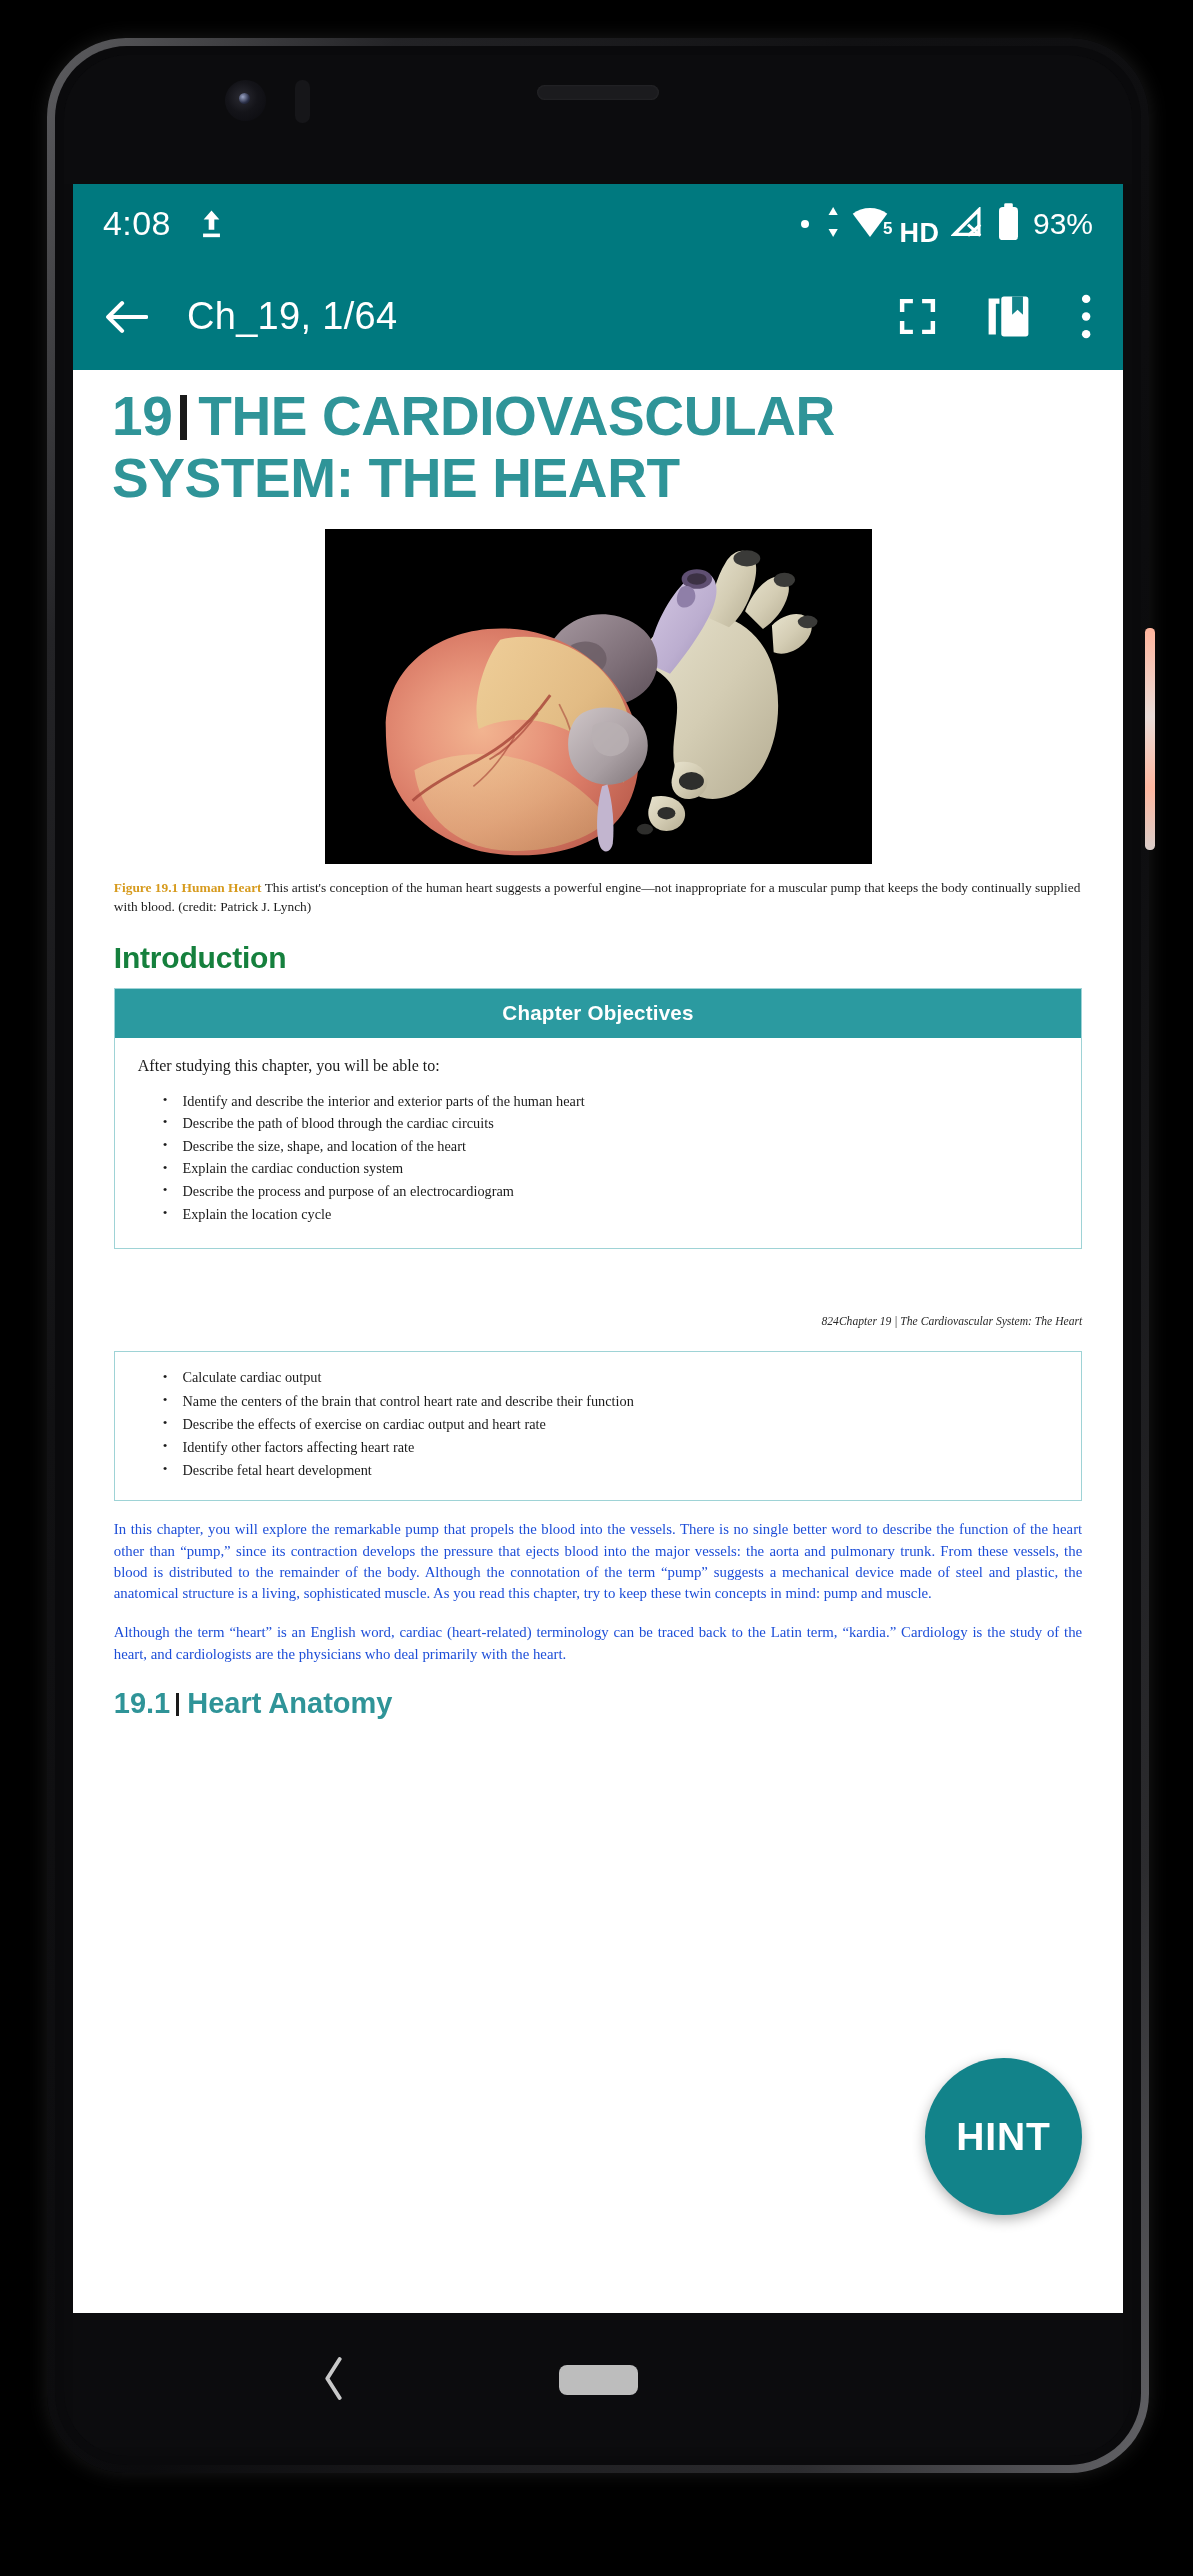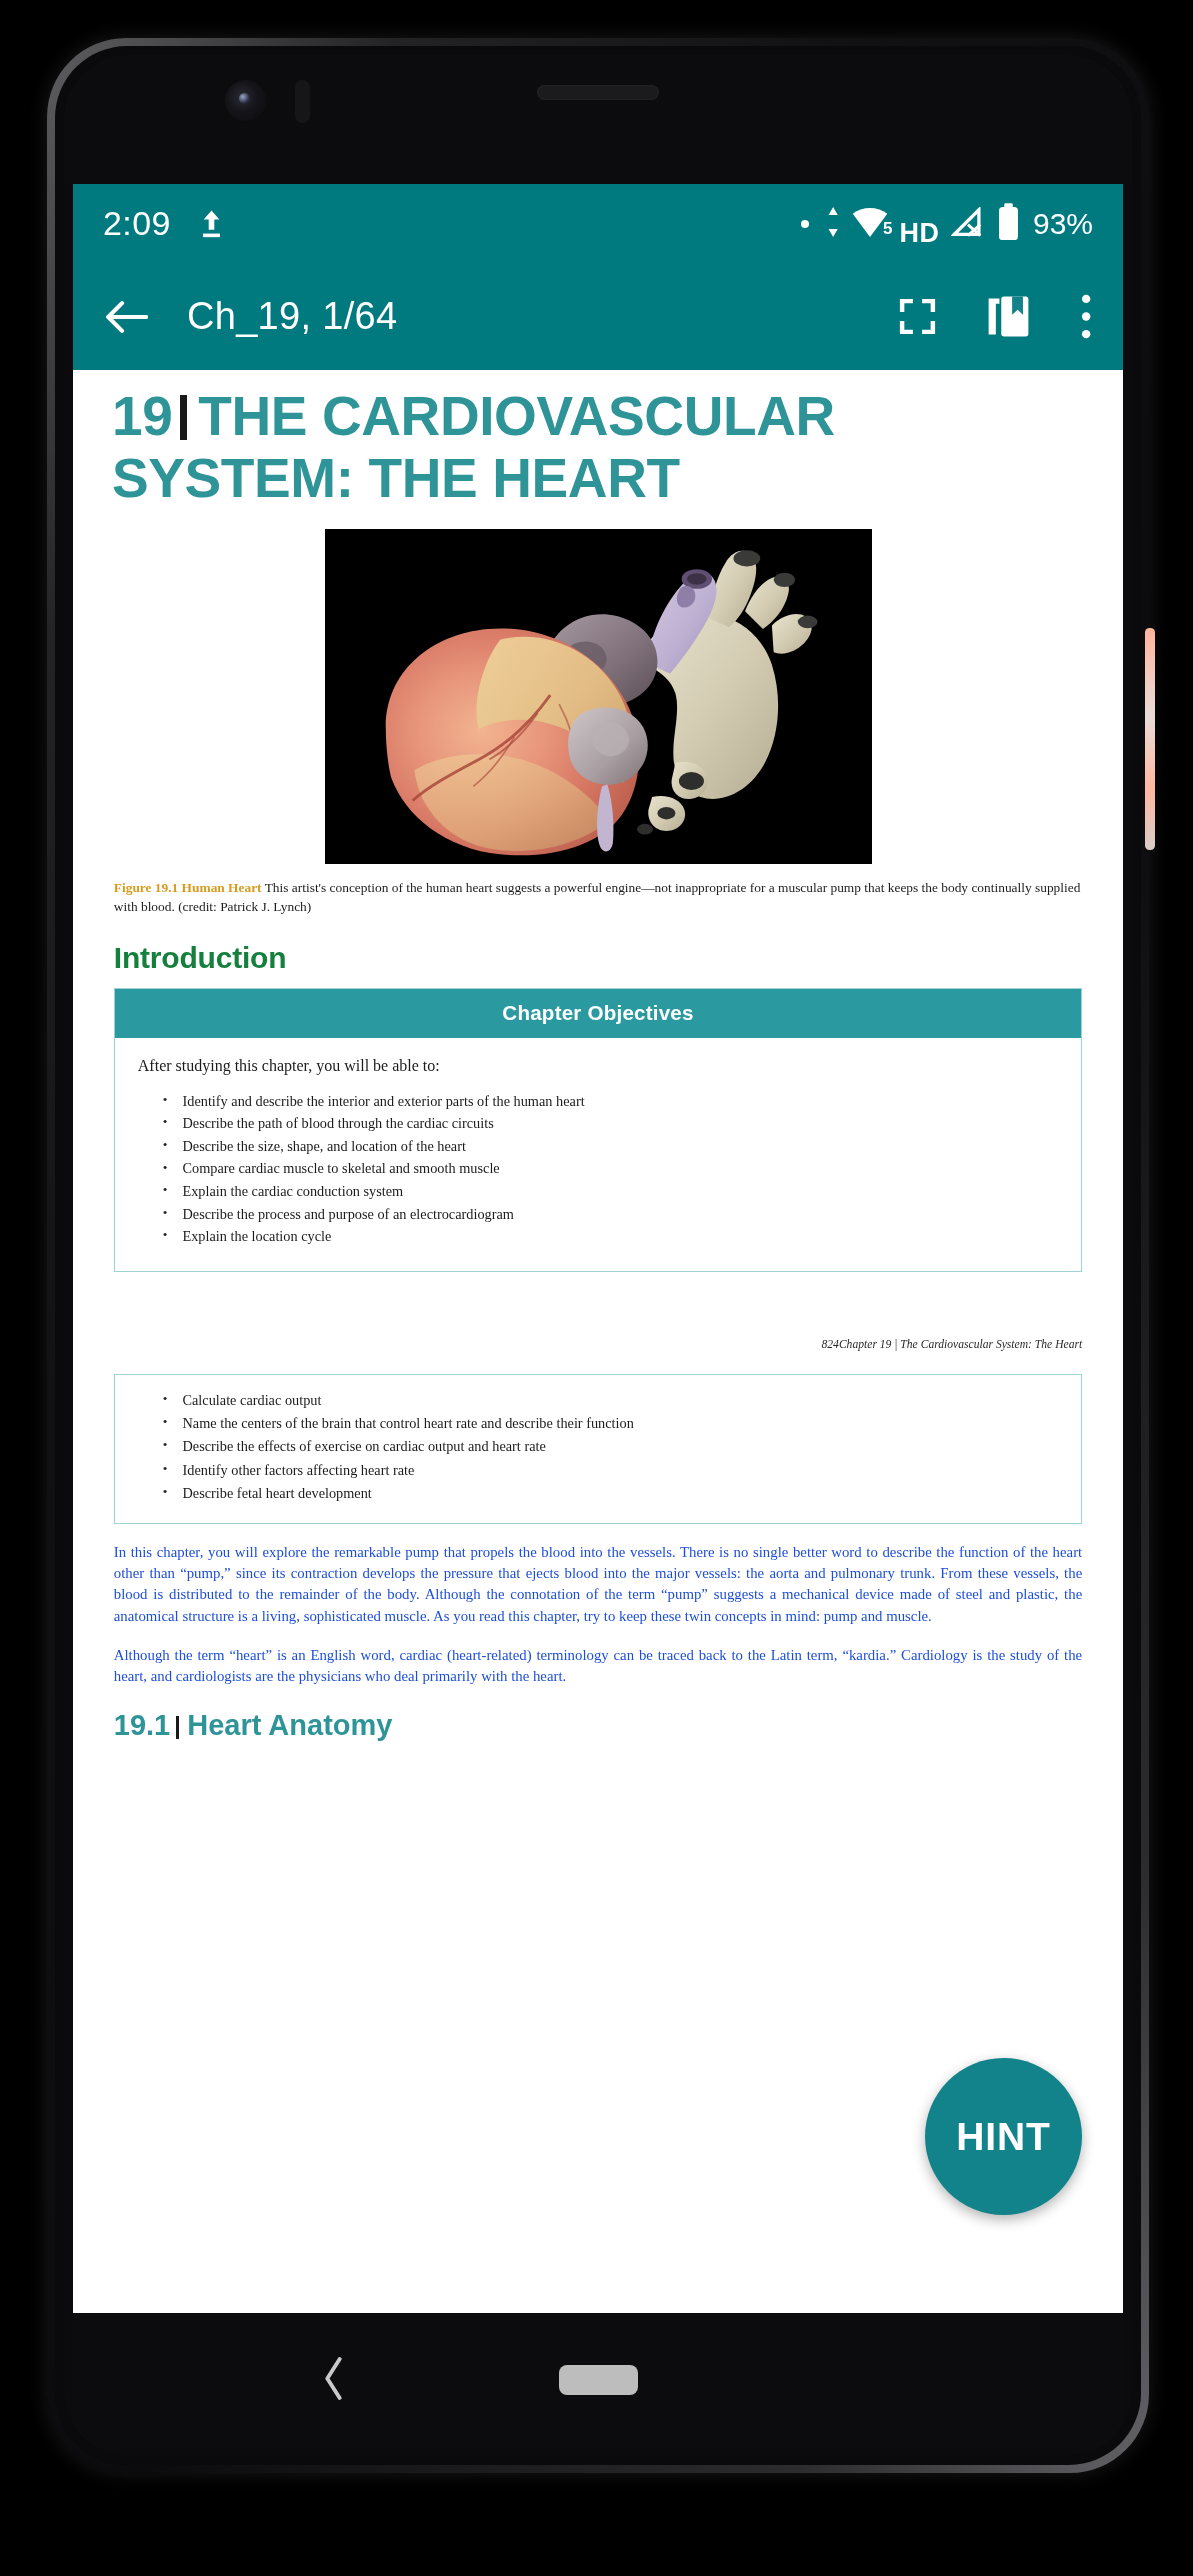--- a/index.html
+++ b/index.html
@@ -258,21 +258,21 @@
 
         <div class="top-bezel">
           <div class="front-cam"></div>
           <div class="cam-sensor"></div>
           <div class="earpiece"></div>
         </div>
 
         <div class="viewport">
 
           <div class="statusbar">
-            <span class="sb-time">2:09</span>
+            <span class="sb-time">4:08</span>
             <span class="sb-upload">
               <svg width="27" height="32" viewBox="0 0 24 28" fill="none">
                 <path d="M12 2 L19 10 H14.5 V19 H9.5 V10 H5 Z" fill="#fff"></path>
                 <rect x="4.5" y="22.5" width="15" height="3.2" fill="#fff"></rect>
               </svg>
             </span>
             <span class="sb-spacer"></span>
             <span class="sb-right">
               <span class="sb-dot"></span>
               <span>
@@ -423,21 +423,20 @@
               <h2 class="section">Introduction</h2>
 
               <div class="objbox">
                 <div class="objbox-head">Chapter Objectives</div>
                 <div class="objbox-body">
                   <div class="objbox-intro">After studying this chapter, you will be able to:</div>
                   <ul class="objlist">
                     <li>Identify and describe the interior and exterior parts of the human heart</li>
                     <li>Describe the path of blood through the cardiac circuits</li>
                     <li>Describe the size, shape, and location of the heart</li>
-                    <li>Compare cardiac muscle to skeletal and smooth muscle</li>
                     <li>Explain the cardiac conduction system</li>
                     <li>Describe the process and purpose of an electrocardiogram</li>
                     <li>Explain the location cycle</li>
                   </ul>
                 </div>
               </div>
 
               <div class="pagefoot">
                 <span>824</span>
                 <span class="pf-right">Chapter 19 | The Cardiovascular System: The Heart</span>

